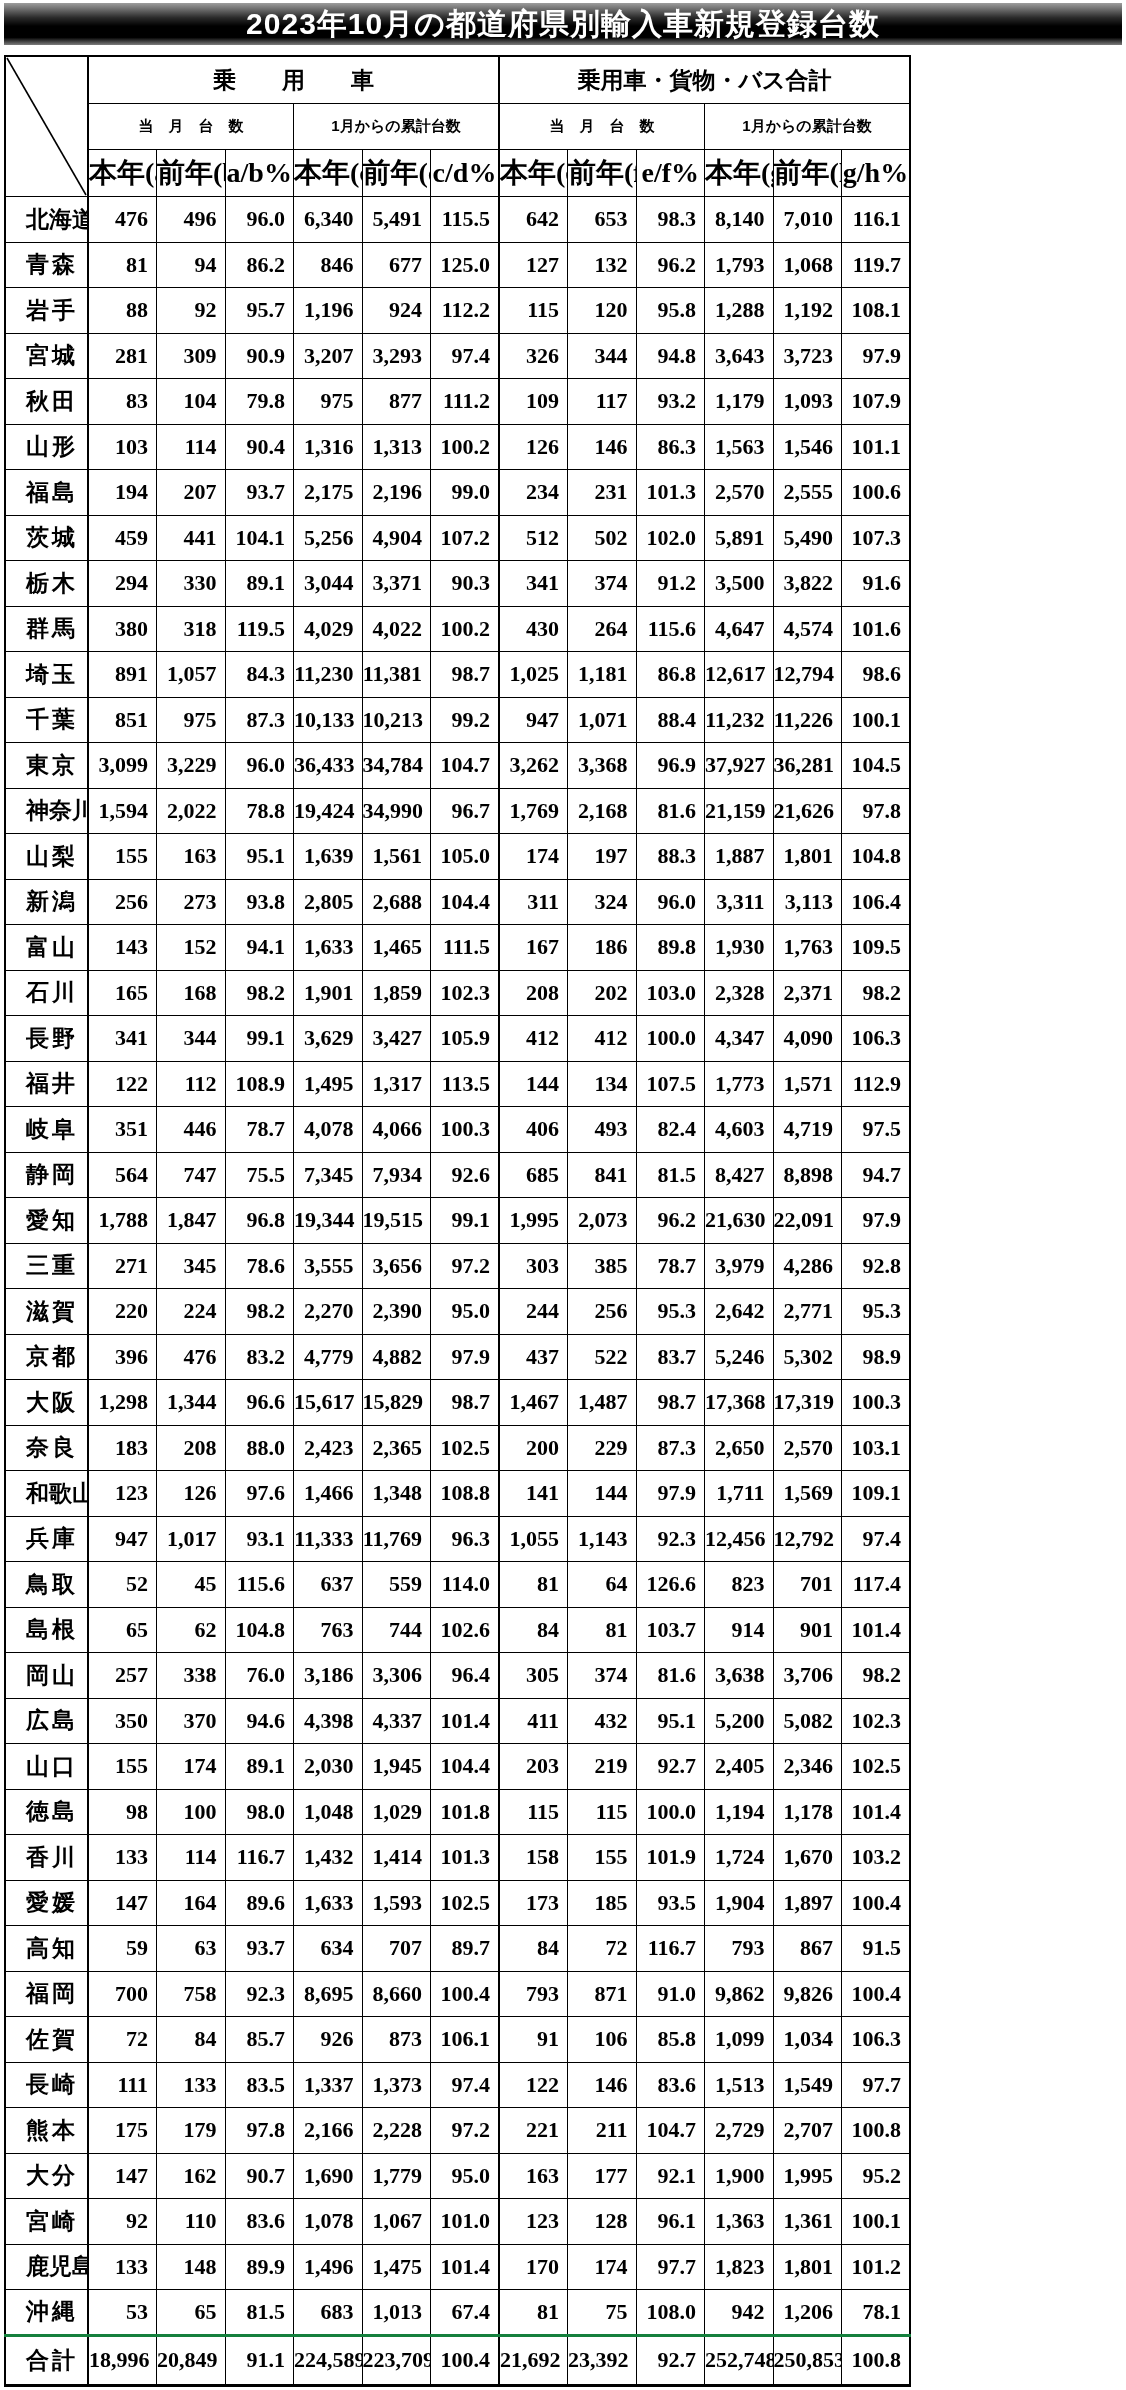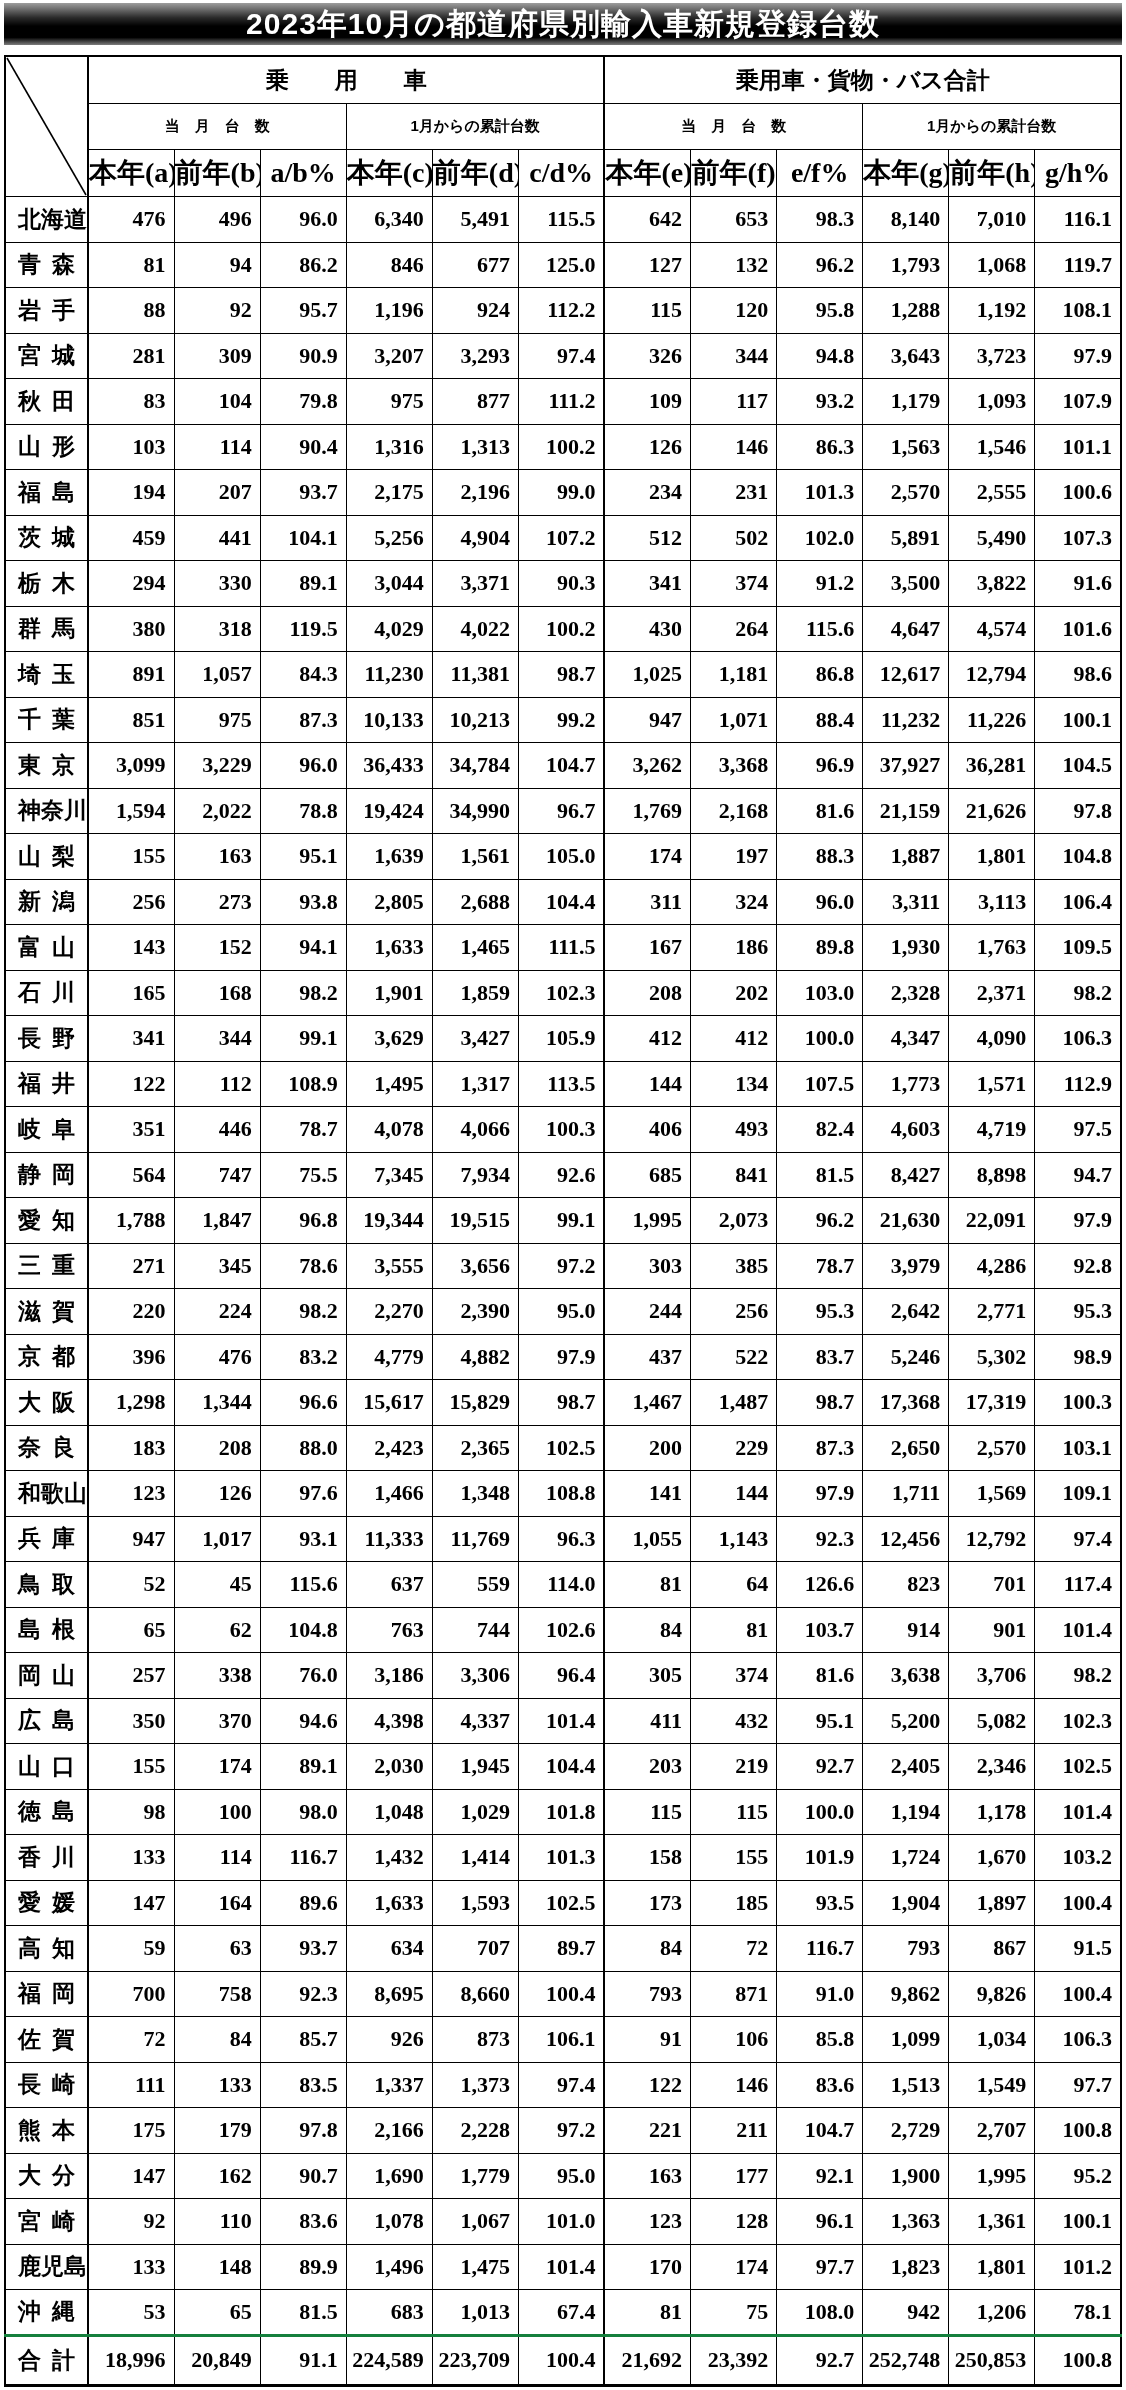--- a/index.html
+++ b/index.html
@@ -5,36 +5,36 @@
   html,body{margin:0;padding:0;background:#fff;}
   body{width:1126px;height:2390px;position:relative;font-family:"Liberation Sans",sans-serif;-webkit-font-smoothing:none;}
   .title-bar{
     margin:3px 4px 0 4px;height:42px;
     background:linear-gradient(180deg,#9d9d9d 0%,#2a2a2a 35%,#000 55%,#000 82%,#7d7d7d 100%);
     color:#fff;display:flex;align-items:flex-end;justify-content:center;
     font-size:30px;font-weight:bold;letter-spacing:1px;
   }
   table{
     border-collapse:collapse;table-layout:fixed;
-    width:1118px;margin:10px 0 0 4px;
+    width:907px;margin:10px 0 0 4px;
     border:2px solid #000;border-bottom:3px solid #000;
   }
   col.pref-col{width:83px;}
   th,td{border:1px solid #000;padding:0;overflow:hidden;white-space:nowrap;}
   thead th{font-weight:bold;text-align:center;background:#fff;}
   thead tr.r-group th{height:46px;font-size:23px;}
   thead tr.r-sub th{height:45px;font-size:15px;}
   thead tr.r-cols th{height:46px;font-size:28px;font-family:"Liberation Serif",serif;}
   tbody tr{height:45.5px;}
   tbody tr.total-row{height:50px;}
   tbody tr.total-row td{border-top:3px solid #15803d;}
   td.pref{border-right:2px solid #000;}
   .jname{
     padding:0 12px;font-size:23px;font-weight:bold;
-    text-align:justify;text-align-last:justify;
+    text-align:justify;text-align-last:justify;margin-left:8px;
   }
   td.num{
     font-family:"Liberation Serif",serif;font-weight:bold;font-size:22px;
     text-align:right;padding-right:8px;
   }
   .half-l{border-left:2px solid #000 !important;}
   th.corner{position:relative;border-right:2px solid #000;}
   th.corner svg{position:absolute;top:0;left:0;width:100%;height:100%;display:block;}
 </style>
 </head>

